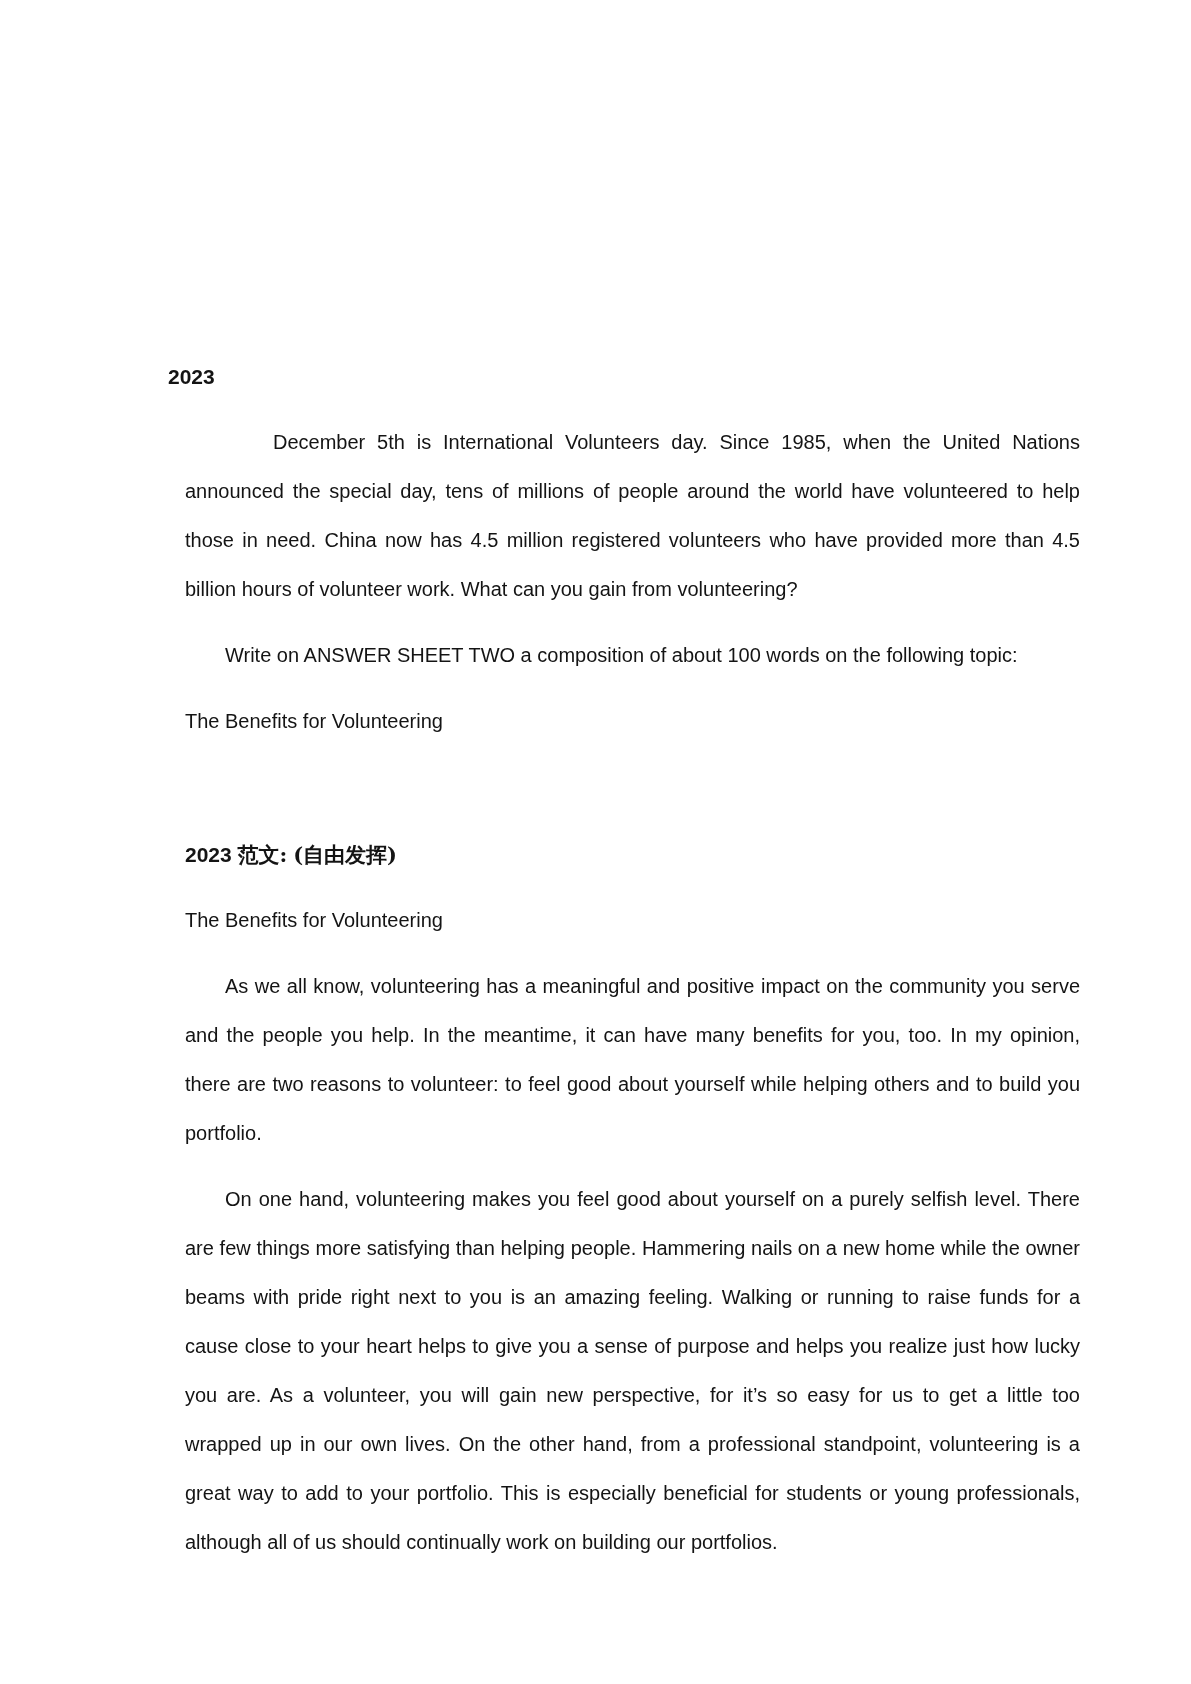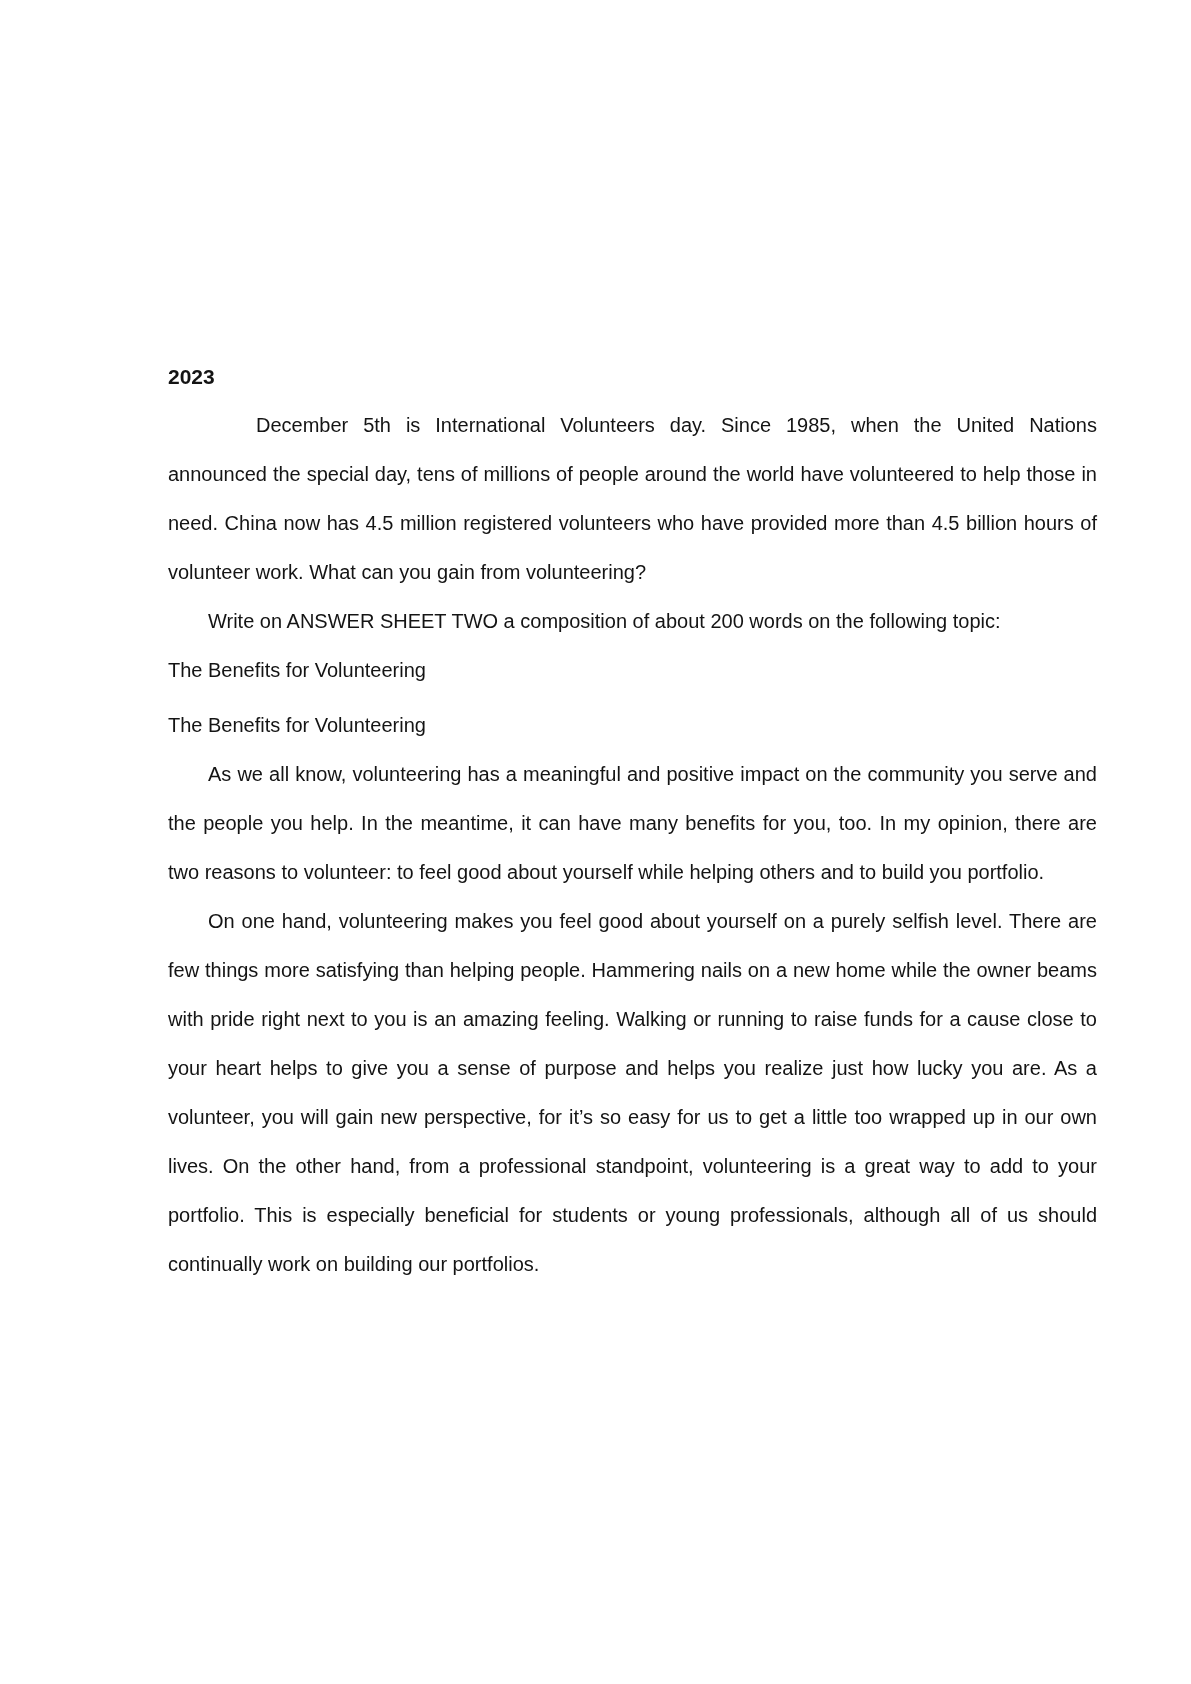--- a/index.html
+++ b/index.html
@@ -14,21 +14,21 @@
     background: #ffffff;
     color: #141414;
     font-family: "Liberation Sans", "DejaVu Sans", sans-serif;
     font-size: 20px;
     overflow: hidden;
   }
   .content {
     padding: 352px 94px 0 168px;
   }
   p {
-    margin: 0;
+    margin: 17px;
     line-height: 49px;
   }
   .year-heading {
     font-weight: bold;
     font-size: 21px;
     line-height: 49px;
     margin: 0;
   }
   .justify {
     text-align: justify;
@@ -57,24 +57,29 @@
 </head>
 <body>
 
 <div class="page">
   <div class="content">
 
     <p class="year-heading">2023</p>
 
     <p class="justify indent-large">December 5th is International Volunteers day. Since 1985, when the United Nations announced the special day, tens of millions of people around the world have volunteered to help those in need. China now has 4.5 million registered volunteers who have provided more than 4.5 billion hours of volunteer work. What can you gain from volunteering?</p>
 
-    <p class="indent-small">Write on ANSWER SHEET TWO a composition of about 200 words on the following topic:</p>
+    <p class="indent-small">Write on ANSWER SHEET TWO a composition of about 100 words on the following topic:</p>
 
     <p class="center">The Benefits for Volunteering</p>
 
+    <p class="sample-heading">
+      <span>2023</span>
+      <span class="cjk">范文:</span>
+      <span class="cjk">(自由发挥)</span>
+    </p>
 
     <p class="center essay-title">The Benefits for Volunteering</p>
 
     <p class="justify indent-small">As we all know, volunteering has a meaningful and positive impact on the community you serve and the people you help. In the meantime, it can have many benefits for you, too. In my opinion, there are two reasons to volunteer: to feel good about yourself while helping others and to build you portfolio.</p>
 
     <p class="justify indent-small">On one hand, volunteering makes you feel good about yourself on a purely selfish level. There are few things more satisfying than helping people. Hammering nails on a new home while the owner beams with pride right next to you is an amazing feeling. Walking or running to raise funds for a cause close to your heart helps to give you a sense of purpose and helps you realize just how lucky you are. As a volunteer, you will gain new perspective, for it’s so easy for us to get a little too wrapped up in our own lives. On the other hand, from a professional standpoint, volunteering is a great way to add to your portfolio. This is especially beneficial for students or young professionals, although all of us should continually work on building our portfolios.</p>
 
   </div>
 </div>
 

